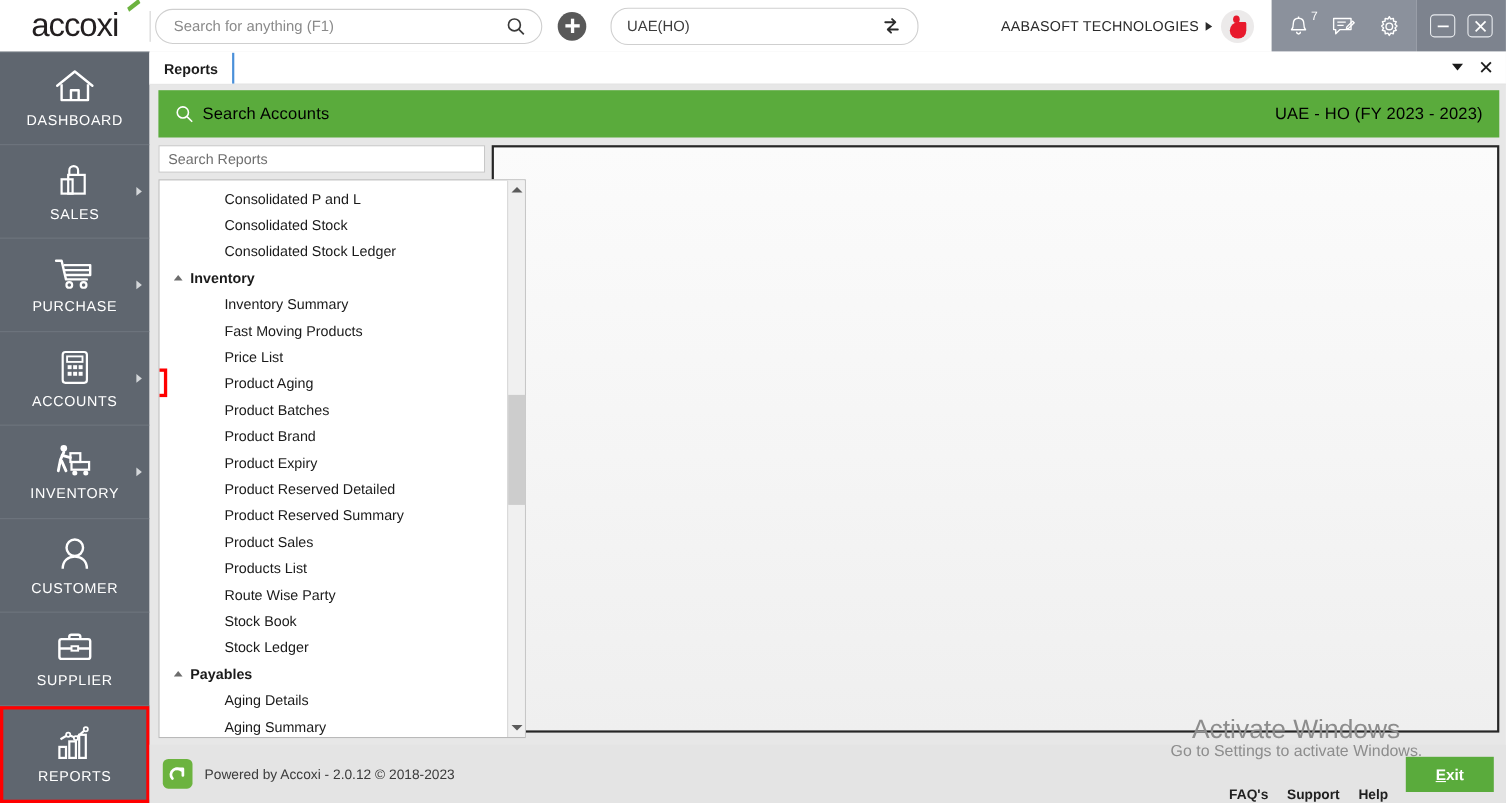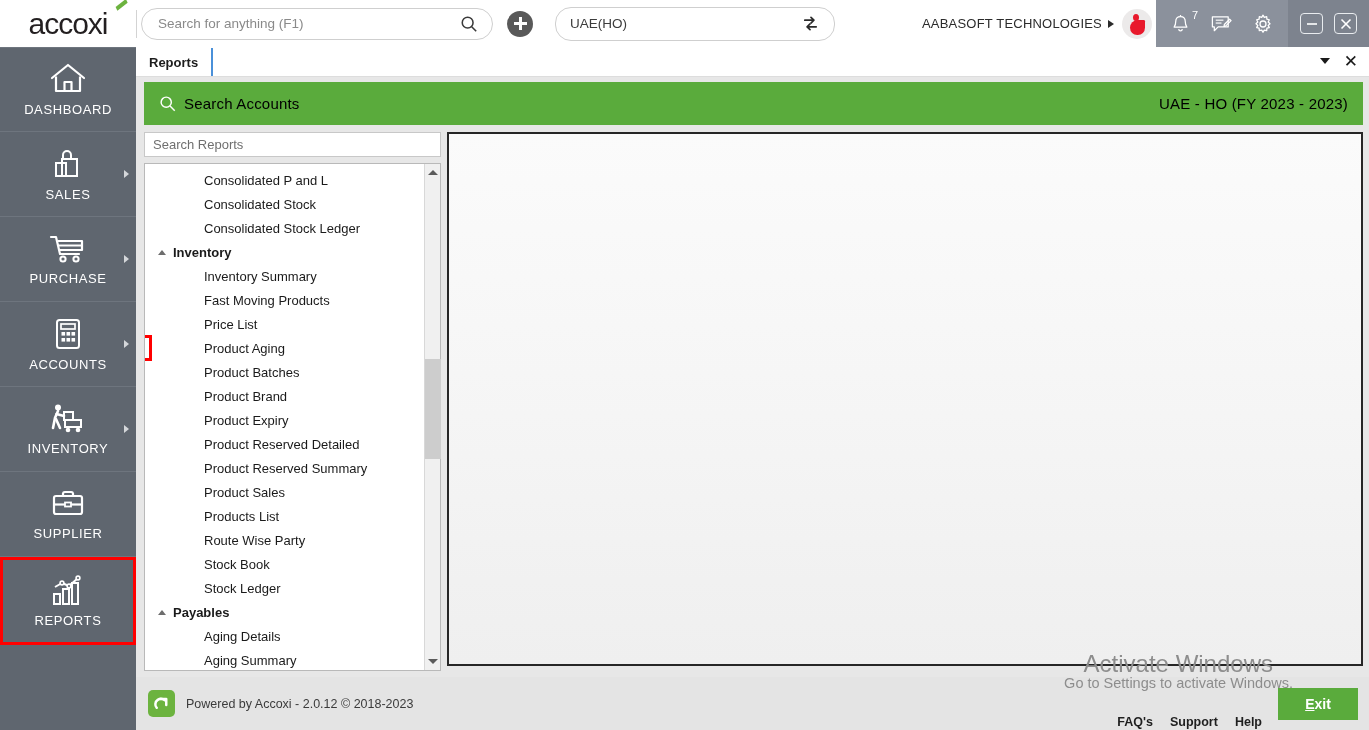--- a/index.html
+++ b/index.html
@@ -75,21 +75,21 @@
   .branch-wrap {
     width: 280px; height: 32px; margin-left: 22px;
     border: 1px solid #cfcfcf; border-radius: 16px;
     display: flex; align-items: center; padding: 16px 14px;
     background: #fff;
   }
   .branch-value { flex: 1; font-size: 13.5px; color: #3c3c3c; }
   .org-area {
     margin-left: auto;
     display: flex; align-items: center; height: 47px;
-    padding-right: 4px;
+    padding-right: 16px;
   }
   .org-name {
     font-size: 13px; color: #2b2b2b; letter-spacing: .2px;
   }
   .org-caret {
     margin: 0 8px 0 6px;
     width: 0; height: 0;
     border-left: 6px solid #2b2b2b;
     border-top: 4px solid transparent;
     border-bottom: 4px solid transparent;
@@ -226,21 +226,21 @@
   }
   .search-reports input {
     border: none; outline: none; width: 100%;
     font-size: 13px; color: #555;
     font-family: "Liberation Sans", sans-serif;
     background: transparent;
   }
   .search-reports input::placeholder { color: #6f6f6f; }
   .tree-wrap {
     margin-top: 6px;
-    width: 297px; height: 508px;
+    width: 334px; height: 508px;
     border: 1px solid #b9b9b9;
     background: #ffffff;
     display: flex;
     position: relative;
   }
   .tree-list {
     flex: 1; overflow: hidden;
     padding-top: 4px;
     position: relative;
   }
@@ -497,20 +497,29 @@
           <rect x="17" y="9" width="9" height="8" fill="none" stroke="#fff" stroke-width="2"></rect>
           <rect x="18" y="17" width="16" height="7" fill="none" stroke="#fff" stroke-width="2"></rect>
           <circle cx="21" cy="27" r="2.3" fill="#fff"></circle>
           <circle cx="31" cy="27" r="2.3" fill="#fff"></circle>
         </svg>
       </span>
       <span class="nav-label">INVENTORY</span>
       <span class="nav-arrow"></span>
     </div>
 
+    <div class="nav-item">
+      <span>
+        <svg class="icon-svg" width="34" height="34" viewBox="0 0 34 34">
+          <circle cx="17" cy="11" r="7.5" fill="none" stroke="#fff" stroke-width="2.2"></circle>
+          <path d="M6 30 C6 22.5 11 19 17 19 C23 19 28 22.5 28 30" fill="none" stroke="#fff" stroke-width="2.2" stroke-linejoin="round"></path>
+        </svg>
+      </span>
+      <span class="nav-label">CUSTOMER</span>
+    </div>
 
     <div class="nav-item">
       <span>
         <svg class="icon-svg" width="38" height="32" viewBox="0 0 38 32">
           <path d="M14 8 V5.5 A1.8 1.8 0 0 1 15.8 4 H22.2 A1.8 1.8 0 0 1 24 5.5 V8" fill="none" stroke="#fff" stroke-width="2.2"></path>
           <rect x="5" y="8" width="28" height="18" rx="2" fill="none" stroke="#fff" stroke-width="2.2"></rect>
           <line x1="5" y1="16.5" x2="33" y2="16.5" stroke="#fff" stroke-width="2.2"></line>
           <rect x="16" y="14.5" width="6" height="4" fill="#5f666f" stroke="#fff" stroke-width="1.8"></rect>
         </svg>
       </span>

